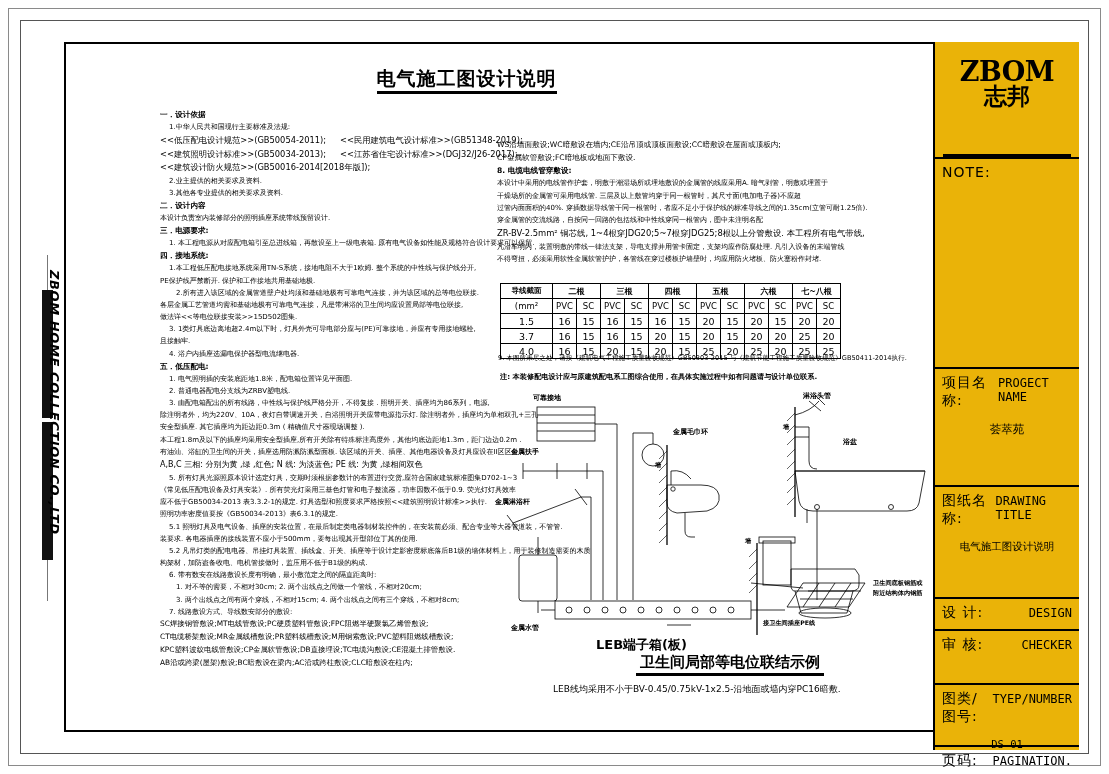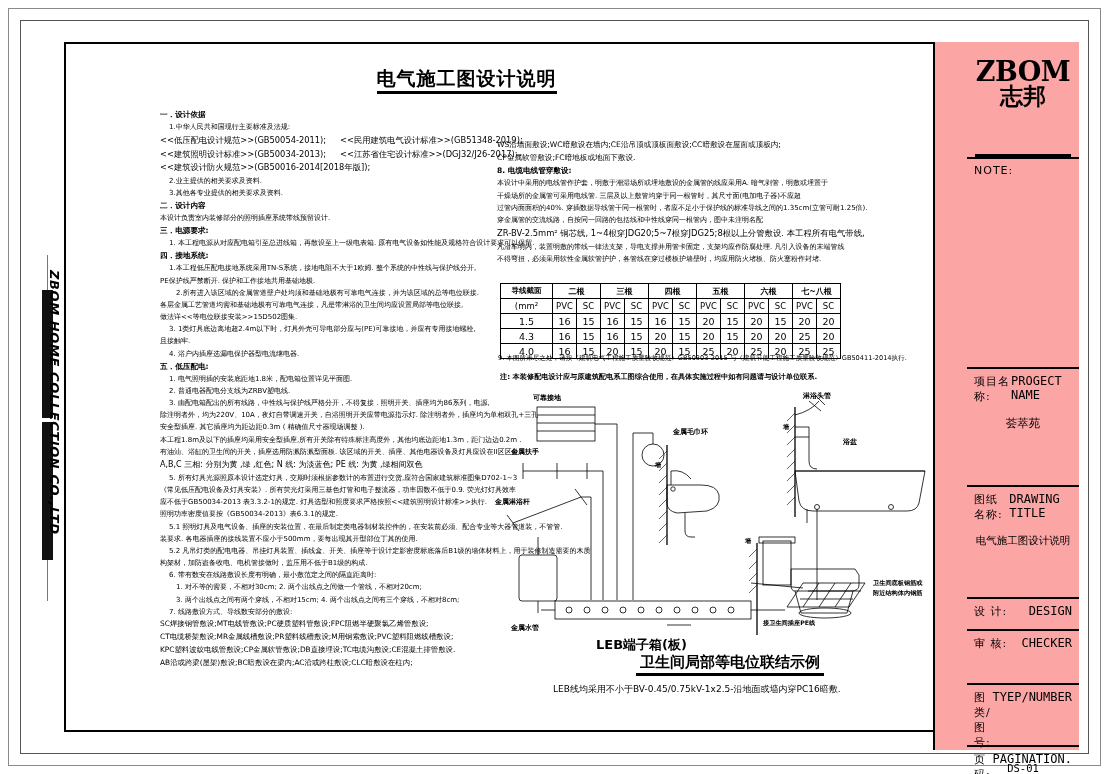--- a/index.html
+++ b/index.html
@@ -39,41 +39,41 @@
     width: 300px; height: 28px;
     transform: rotate(90deg); transform-origin: 14px 14px;
     font-family: "DejaVu Sans", sans-serif;
     font-size: 13px; font-weight: 700; font-style: italic;
     letter-spacing: 0.6px; white-space: nowrap; color: #000;
   }
 
   
   .titleblock {
     position: absolute; right: 30px; top: 42px; width: 146px; bottom: 24px;
-    border-left: 2px solid #000; background: #fca5a5; padding-left: 32px;
+    border-left: 2px solid #000; background: #eab308;
   }
   .tb-logo { position: relative; height: 112px; padding-top: 16px; text-align: center; }
   .tb-logo .zbom {
     font-family: "DejaVu Serif", "Liberation Serif", serif;
     font-size: 27px; font-weight: 700; letter-spacing: -0.5px; line-height: 1.0; color: #000;
   }
   .tb-logo .zhibang {
     font-family: "DejaVu Sans", sans-serif;
     font-size: 23px; font-weight: 700; line-height: 1.05; color: #000;
     margin-top: -1px;
   }
   .tb-rule { height: 3px; background: #000; margin: 0 8px; }
   .tb-cell { border-top: 2px solid #000; padding: 5px 7px; position: relative; }
   .tb-cell:first-of-type { border-top: none; }
   .tb-note { height: 210px; font-size: 9px; font-family: "DejaVu Sans Mono", monospace; }
   .tb-row {
     display: flex; justify-content: space-between; align-items: baseline;
     font-size: 9px; font-family: "DejaVu Sans Mono", monospace; color: #000;
   }
-  .tb-row .lbl { font-family: "DejaVu Sans", sans-serif; font-size: 11px; letter-spacing: 1px; }
+  .tb-row .lbl { font-family: "DejaVu Sans", sans-serif; font-size: 14px; letter-spacing: 1px; }
   .tb-row .val { font-family: "DejaVu Sans Mono", monospace; font-size: 12px; }
   .tb-val-big {
     text-align: center; font-size: 11.5px; margin-top: 12px;
     font-family: "DejaVu Sans", sans-serif; color: #000;
   }
   .tb-val-mid {
     text-align: center; font-size: 10.5px; margin-top: 12px;
     font-family: "DejaVu Sans Mono", monospace; color: #000;
   }
   .tb-proj { height: 118px; }
@@ -284,21 +284,21 @@
         <td class="num">16</td>
         <td class="num">15</td>
         <td class="num">20</td>
         <td class="num">15</td>
         <td class="num">20</td>
         <td class="num">15</td>
         <td class="num">20</td>
         <td class="num">20</td>
       </tr>
       <tr>
-        <td class="num">4.3</td>
+        <td class="num">3.7</td>
         <td class="num">16</td>
         <td class="num">15</td>
         <td class="num">16</td>
         <td class="num">15</td>
         <td class="num">20</td>
         <td class="num">15</td>
         <td class="num">20</td>
         <td class="num">15</td>
         <td class="num">20</td>
         <td class="num">20</td>

